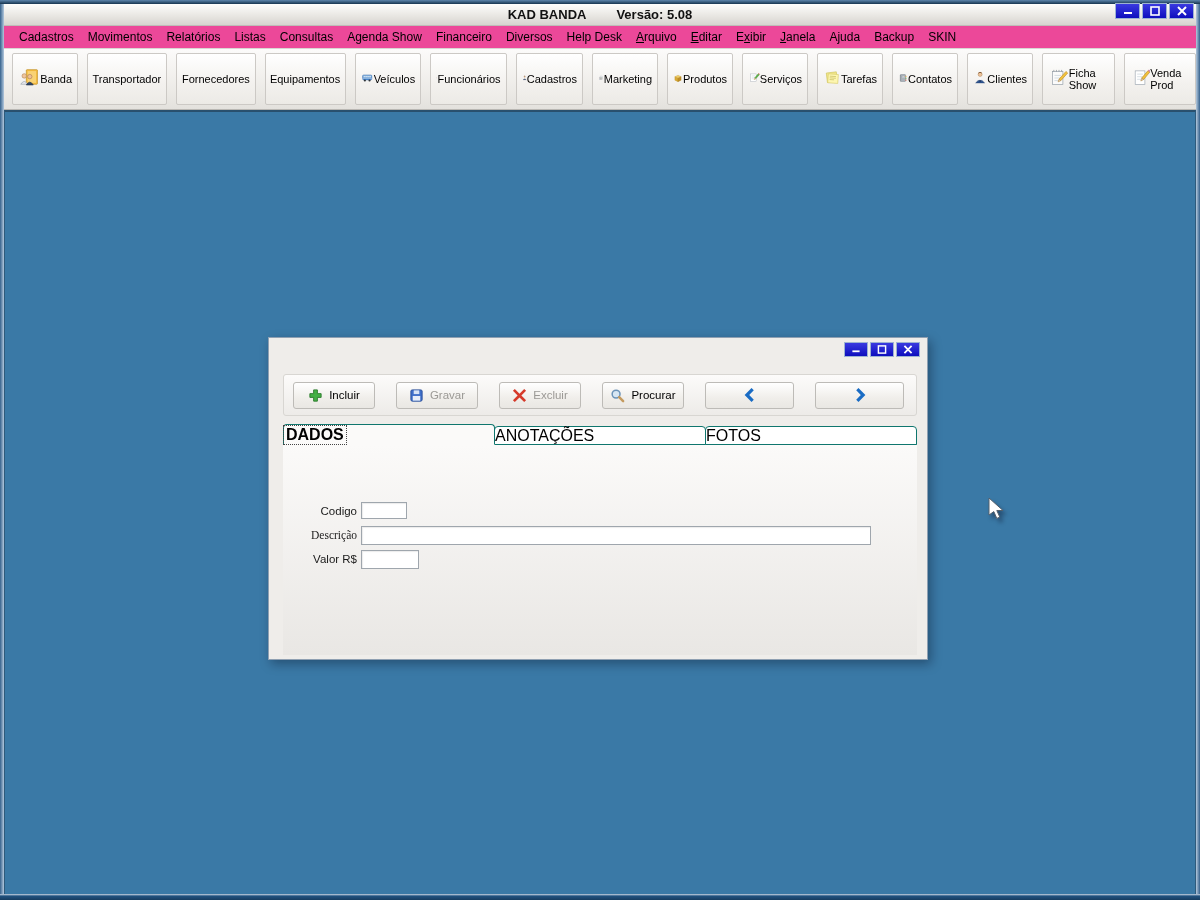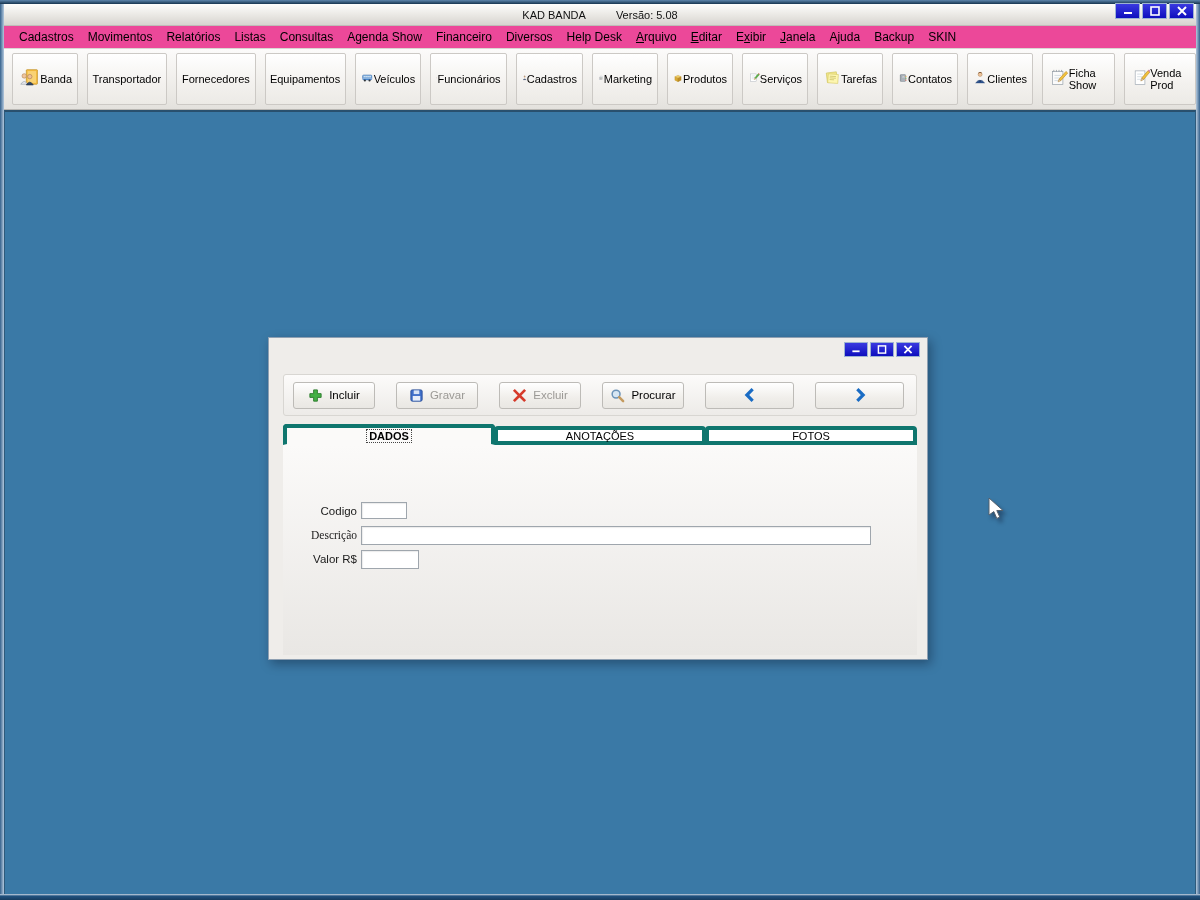--- a/index.html
+++ b/index.html
@@ -17,21 +17,21 @@
   .frame-right  { position:absolute; right:0; top:4px; width:4px; height:890px;
                   background:linear-gradient(90deg,#b4c9de,#35618c); }
   .frame-bottom { position:absolute; left:0; bottom:0; width:1200px; height:6px;
                   background:linear-gradient(#cdd9e6,#20517f 35%,#173d60); }
 
   
   .titlebar { position:absolute; left:4px; top:4px; width:1192px; height:22px;
               background:linear-gradient(#fdfdfc,#e9e7e3 55%,#d7d4d0);
               border-bottom:1px solid #bfbcb8;
               display:flex; align-items:center; justify-content:center; }
-  .titlebar .t { font-size:11px; font-weight:normal; color:#111; }
+  .titlebar .t { font-size:13px; font-weight:bold; color:#111; }
   .titlebar .t.ver { margin-left:30px; }
 
   .winbtns { position:absolute; right:6px; top:3px; display:flex; gap:2px; }
   .winbtn { width:25px; height:16px; background:linear-gradient(#3a3ae0,#0e0ebe);
             border:1px solid #9db3d2; display:flex; align-items:center; justify-content:center;
             cursor:default; }
   .winbtn svg { display:block; }
 
   
   .menubar { position:absolute; left:4px; top:26px; width:1192px; height:22px;
@@ -79,23 +79,23 @@
           background:linear-gradient(#ffffff,#f0eeea 60%,#e9e7e3);
           display:flex; align-items:center; justify-content:center; gap:6px;
           font-size:11.5px; color:#000; cursor:default; }
   .abtn.nav { width:89px; }
   .abtn.disabled { color:#9b9995; }
   .abtn svg { flex:0 0 auto; }
 
   
   .tabs { position:absolute; left:14px; top:86px; width:634px; height:21px; display:flex; z-index:2; }
   .tab { flex:1 1 0; height:19px; margin-top:2px; margin-left:-1px;
-         border:4px solid #0f766e; border-radius:4px 4px 0 0; background:#fff;
-         display:flex; align-items:center; justify-content:center;
-         font-size:11px; color:#000; cursor:default; }
+         border:1px solid #0f766e; border-radius:4px 4px 0 0; background:#fff;
+         display:flex; align-items:center; justify-content:flex-start;
+         font-size:16px; color:#000; cursor:default; }
   .tab:first-child { margin-left:0; }
   .tab.active { height:21px; margin-top:0; font-weight:bold;
                 background:#fbfaf9; border-bottom:1px solid #fbfaf9; z-index:3; position:relative; }
   .tab.active .focus { outline:1px dotted #444; padding:0 2px; }
 
   .tab-content { position:absolute; left:14px; top:106px; width:634px; height:211px;
                  border-top:1px solid #8f8f8f; margin-top:0;
                  background:linear-gradient(#fbfaf9,#e9e7e4); z-index:1; }
 
   

